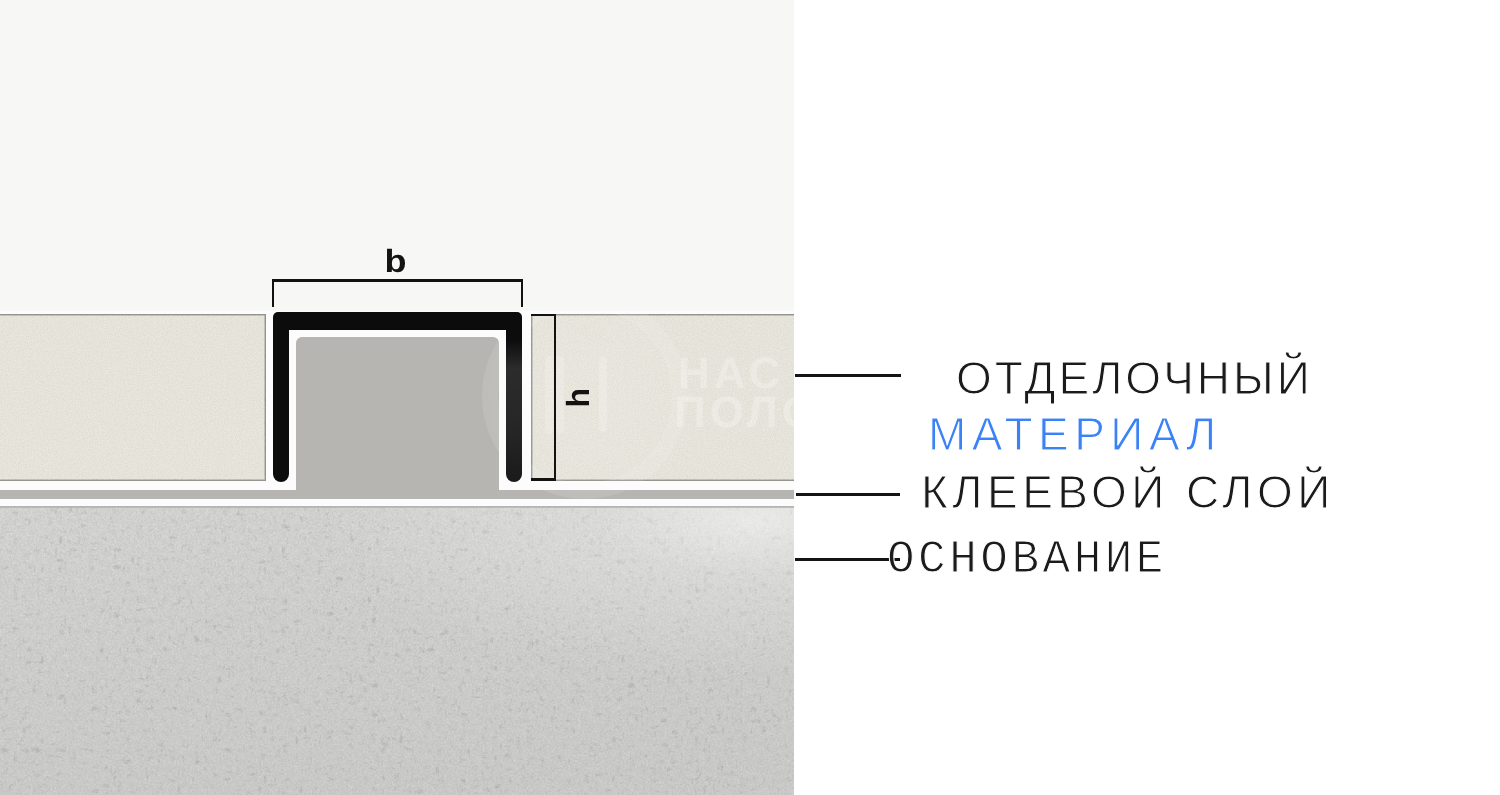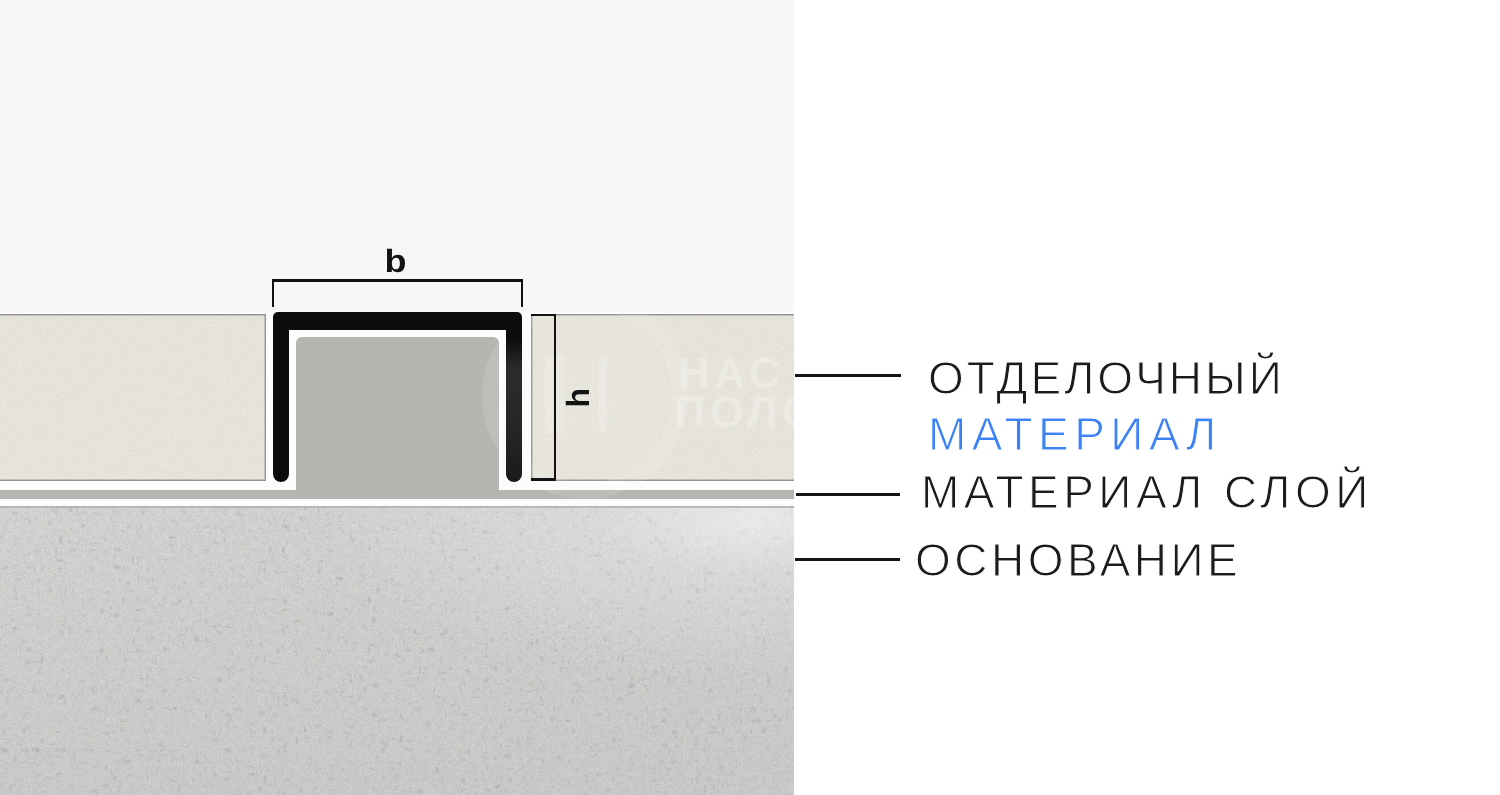--- a/index.html
+++ b/index.html
@@ -119,21 +119,21 @@
       </g>
     </svg>
   </div>
 
   <div class="abs" style="left:795px;top:373.5px;width:106px;height:3.2px;background:#141414;"></div>
 
   <div class="abs" style="left:796px;top:493px;width:104px;height:3.2px;background:#141414;"></div>
 
   <div class="abs" style="left:795px;top:558px;width:105px;height:3.2px;background:#141414;"></div>
 
-  <div class="abs" style="left:928px;top:355px;font-size:46px;line-height:46px;letter-spacing:3px;color:#1b1b1b;-webkit-text-stroke:1px #ffffff;white-space:nowrap;">ОТДЕЛОЧНЫЙ</div>
+  <div class="abs" style="left:956px;top:355px;font-size:46px;line-height:46px;letter-spacing:3px;color:#1b1b1b;-webkit-text-stroke:1px #ffffff;white-space:nowrap;">ОТДЕЛОЧНЫЙ</div>
 
   <div class="abs" style="left:928px;top:411px;font-size:46px;line-height:46px;letter-spacing:5.5px;color:#3b82f6;-webkit-text-stroke:1px #ffffff;white-space:nowrap;">МАТЕРИАЛ</div>
 
-  <div class="abs" style="left:921px;top:469px;font-size:46px;line-height:46px;letter-spacing:4.5px;color:#1b1b1b;-webkit-text-stroke:1px #ffffff;white-space:nowrap;">МАТЕРИАЛ СЛОЙ</div>
+  <div class="abs" style="left:921px;top:469px;font-size:46px;line-height:46px;letter-spacing:4.5px;color:#1b1b1b;-webkit-text-stroke:1px #ffffff;white-space:nowrap;">КЛЕЕВОЙ СЛОЙ</div>
 
-  <div class="abs" style="left:915px;top:537px;font-size:46px;line-height:46px;letter-spacing:3.5px;color:#1b1b1b;-webkit-text-stroke:1px #ffffff;white-space:nowrap;">ОСНОВАНИЕ</div>
+  <div class="abs" style="left:887px;top:537px;font-size:46px;line-height:46px;letter-spacing:3.5px;color:#1b1b1b;-webkit-text-stroke:1px #ffffff;white-space:nowrap;font-family:Liberation Mono, monospace;">ОСНОВАНИЕ</div>
 
 </div>
 
 </body></html>

